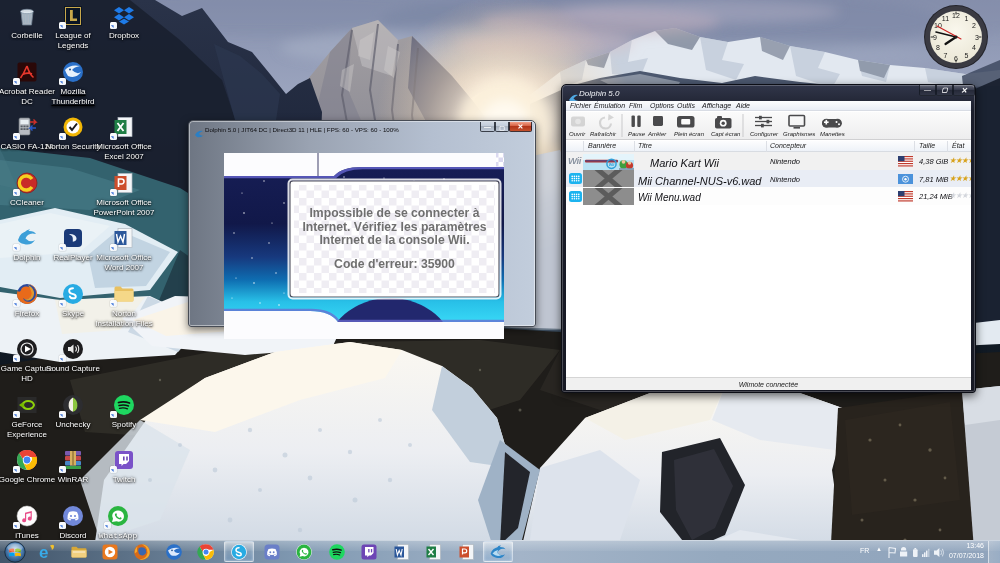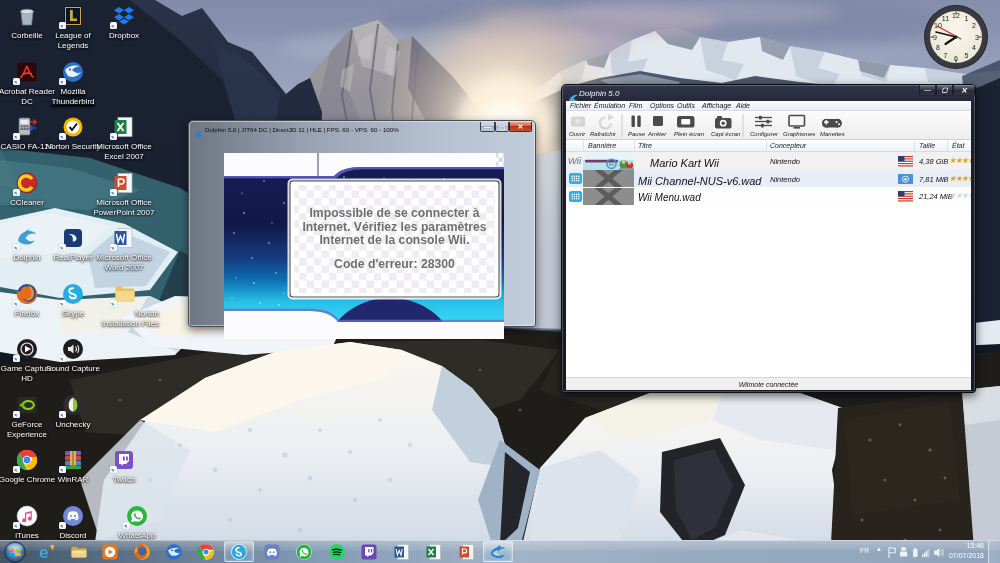--- a/index.html
+++ b/index.html
@@ -362,21 +362,21 @@
         </svg><span class="sc"></span></div>
       <div class="lbl">Firefox</div>
     </div>
 <div class="dicon" style="left:38px; top:282px;">
       <div class="ig"><svg width="24" height="24" viewBox="0 0 24 24">
           <circle cx="12" cy="12" r="10" fill="#28abe3"></circle>
           <path d="M12 6.2 Q8.2 6.2 8.2 9 Q8.2 11.2 11.4 11.9 Q14.8 12.6 14.8 14.4 Q14.8 16.3 12.1 16.3 Q9.4 16.3 8.8 14.4" stroke="#fff" stroke-width="1.9" fill="none" stroke-linecap="round"></path>
         </svg><span class="sc"></span></div>
       <div class="lbl">Skype</div>
     </div>
-<div class="dicon" style="left:89px; top:282px;text-align:right;">
+<div class="dicon" style="left:89px; top:282px;">
       <div class="ig"><svg width="24" height="24" viewBox="0 0 24 24">
           <path d="M2.5 6 Q2.5 4.5 4 4.5 L8.5 4.5 L10.5 6.5 L20 6.5 Q21.5 6.5 21.5 8 L21.5 18 Q21.5 19.5 20 19.5 L4 19.5 Q2.5 19.5 2.5 18 Z" fill="#e8c060"></path>
           <path d="M2.5 9 L21.5 9 L21.5 18 Q21.5 19.5 20 19.5 L4 19.5 Q2.5 19.5 2.5 18 Z" fill="#f5d888"></path>
         </svg><span class="sc"></span></div>
       <div class="lbl">Norton<br>Installation Files</div>
     </div>
 <div class="dicon" style="left:-8px; top:337px;">
       <div class="ig"><svg width="24" height="24" viewBox="0 0 24 24">
           <circle cx="12" cy="12" r="10" fill="#1d1d1f"></circle>
           <circle cx="12" cy="12" r="6" fill="none" stroke="#e8e8e8" stroke-width="1.2"></circle>
@@ -400,20 +400,31 @@
         </svg><span class="sc"></span></div>
       <div class="lbl">GeForce<br>Experience</div>
     </div>
 <div class="dicon" style="left:38px; top:393px;">
       <div class="ig"><svg width="24" height="24" viewBox="0 0 24 24">
           <circle cx="12" cy="12" r="10" fill="#2d2d30"></circle>
           <path d="M12 4.5 Q16.8 7 16.4 13 Q16 17.6 12 18.8 L12 4.5 Z" fill="#8cc63f"></path>
           <path d="M12 4.5 Q7.2 7 7.6 13 Q8 17.6 12 18.8 L12 4.5 Z" fill="#f2efe6"></path>
         </svg><span class="sc"></span></div>
       <div class="lbl">Unchecky</div>
+    </div>
+<div class="dicon" style="left:89px; top:393px;">
+      <div class="ig"><svg width="24" height="24" viewBox="0 0 24 24">
+          <circle cx="12" cy="12" r="10" fill="#1ed760"></circle>
+          <g stroke="#111" fill="none" stroke-linecap="round">
+            <path d="M6.5 9.5 Q12 8 17.5 10" stroke-width="1.8"></path>
+            <path d="M7 12.5 Q12 11.2 16.5 13" stroke-width="1.5"></path>
+            <path d="M7.5 15.3 Q11.8 14.2 15.5 15.8" stroke-width="1.3"></path>
+          </g>
+        </svg><span class="sc"></span></div>
+      <div class="lbl">Spotify</div>
     </div>
 <div class="dicon" style="left:-8px; top:448px;">
       <div class="ig"><svg width="24" height="24" viewBox="0 0 24 24">
           <circle cx="12" cy="12" r="10" fill="#fff"></circle>
           <path d="M12 2 A10 10 0 0 1 21.6 9 L12 9 Z M21.6 9 A10 10 0 0 1 12 22 L16.5 13 Z" fill="#ea4335"></path>
           <path d="M12 2 A10 10 0 0 1 21.6 9 L12 9 A4.5 4.5 0 0 0 8 11.5 L4 5 A10 10 0 0 1 12 2 Z" fill="#ea4335"></path>
           <path d="M4 5 L8 11.5 A4.5 4.5 0 0 0 8.3 14.5 L12 22 A10 10 0 0 1 2 12 A10 10 0 0 1 4 5 Z" fill="#34a853"></path>
           <path d="M21.6 9 A10 10 0 0 1 12 22 L8.3 14.5 A4.5 4.5 0 0 0 12 16.5 L16.5 13 A4.5 4.5 0 0 0 16.5 9 Z" fill="#fbbc05"></path>
           <circle cx="12" cy="12" r="4.2" fill="#fff"></circle>
           <circle cx="12" cy="12" r="3.4" fill="#4285f4"></circle>
@@ -452,21 +463,21 @@
     </div>
 <div class="dicon" style="left:38px; top:504px;">
       <div class="ig"><svg width="24" height="24" viewBox="0 0 24 24">
           <circle cx="12" cy="12" r="10" fill="#7289da"></circle>
           <path d="M8 8 Q12 6.5 16 8 Q18 11 17.5 15 Q15.5 16.5 14.5 16.5 L14 15.3 Q16 14.8 16.5 14 Q12 16 7.5 14 Q8 14.8 10 15.3 L9.5 16.5 Q8.5 16.5 6.5 15 Q6 11 8 8 Z" fill="#fff"></path>
           <circle cx="10" cy="12" r="1.1" fill="#7289da"></circle>
           <circle cx="14" cy="12" r="1.1" fill="#7289da"></circle>
         </svg><span class="sc"></span></div>
       <div class="lbl">Discord</div>
     </div>
-<div class="dicon" style="left:102px; top:504px;">
+<div class="dicon" style="left:83px; top:504px;font-family:Liberation Mono, monospace;">
       <div class="ig"><svg width="24" height="24" viewBox="0 0 24 24">
           <circle cx="12" cy="12" r="10" fill="#2ab540"></circle>
           <path d="M6 18 L7 14.8 Q5.5 12.5 6.5 10 Q8 6.5 12 6.5 Q16 6.5 17.5 10 Q18.8 13.5 16.5 16 Q14 18.5 10.5 17.3 Z" fill="#fff"></path>
           <path d="M9.5 9.5 Q10.5 9 10.8 10 Q11 10.8 10.5 11.3 Q11.5 13.5 13.5 14 Q14.2 13 14.8 13.3 Q16 14 15.5 14.8 Q14.5 16 12.5 15 Q10 13.8 9 11.5 Q8.5 10.2 9.5 9.5 Z" fill="#2ab540"></path>
         </svg><span class="sc"></span></div>
       <div class="lbl">WhatsApp</div>
     </div>
 
 <div id="ewin">
   <div class="abs" style="left:6px; top:3px; width:10px; height:8px;">
@@ -566,21 +577,21 @@
       <rect x="293" y="169" width="47" height="17" fill="url(#chk3)"></rect>
 
       <circle cx="302" cy="157" r="5.5" fill="#d7dade" stroke="#7e838a" stroke-width="1.5"></circle>
       <text x="302" y="160" font-size="7" font-weight="bold" fill="#555" text-anchor="middle" font-family="Liberation Sans">A</text>
 
       <rect x="66" y="28" width="209" height="116" rx="3" fill="#ffffff"></rect>
       <rect x="70" y="32" width="201" height="108" fill="url(#chk1)"></rect>
       <rect x="66" y="28" width="209" height="116" rx="3" fill="none" stroke="#4e4e5a" stroke-width="1.1"></rect>
       <rect x="64.5" y="26.5" width="212" height="119" rx="4" fill="none" stroke="#ffffff" stroke-width="2" opacity=".85"></rect>
     </svg>
-    <div class="abs" style="left:66px; top:54px; width:209px; text-align:center; font-weight:bold; color:#6f6f6f; font-size:12.2px; line-height:13.5px;">Impossible de se connecter à<br>Internet. Vérifiez les paramètres<br>Internet de la console Wii.<div style="margin-top:10px;">Code d'erreur: 28300</div></div>
+    <div class="abs" style="left:66px; top:54px; width:209px; text-align:center; font-weight:bold; color:#6f6f6f; font-size:12.2px; line-height:13.5px;">Impossible de se connecter à<br>Internet. Vérifiez les paramètres<br>Internet de la console Wii.<div style="margin-top:10px;">Code d'erreur: 35900</div></div>
   </div>
 </div>
 </div>
 
 <div id="mwin">
   <div class="abs" style="left:7px; top:4px;">
     <svg width="11" height="9" viewBox="0 0 11 9">
         <path d="M0 6 Q3.5 0 9 1 Q5.5 2.5 4.5 4.5 Q8 8 10 6 Q7 9 2 8 Z" fill="#4fa7e0"></path>
       </svg>
   </div>

